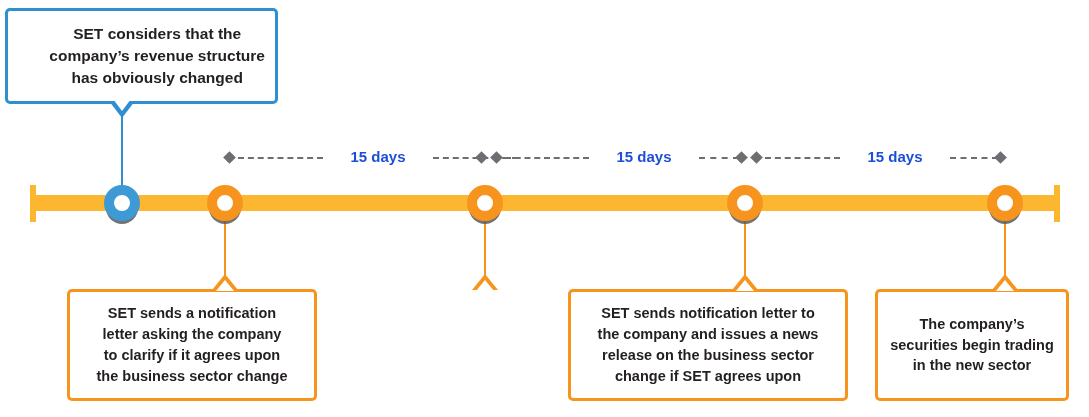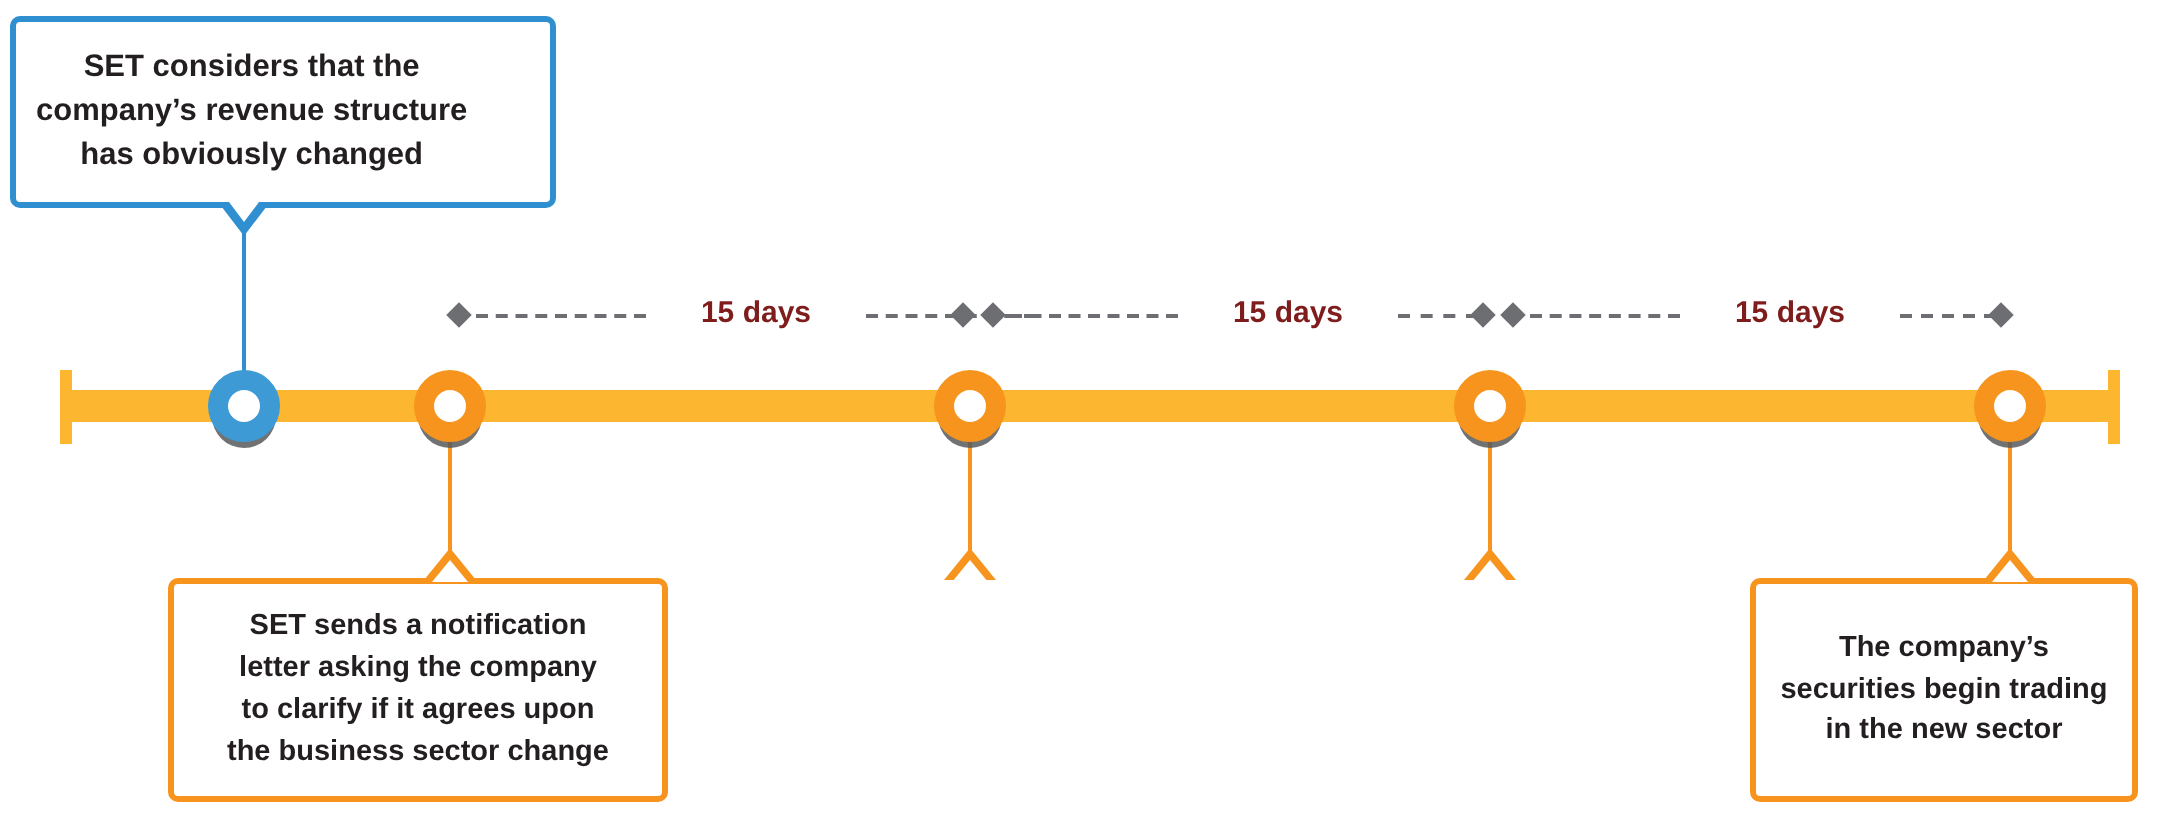--- a/index.html
+++ b/index.html
@@ -24,21 +24,21 @@
     left: 5px;
     top: 8px;
     width: 273px;
     height: 96px;
     box-sizing: border-box;
     background: #ffffff;
     border: 3px solid #2f8fd0;
     border-radius: 5px;
     display: flex;
     align-items: center;
-    justify-content: flex-start;
+    justify-content: flex-end;
     z-index: 6;
   }
   .top-callout .txt {
     text-align: center;
     font-size: 15.5px;
     font-weight: bold;
     color: #231f20;
     line-height: 1.42;
     padding: 0 10px;
     white-space: pre-line;
@@ -98,21 +98,21 @@
     position: absolute;
     top: 9px;
     height: 0;
     border-top: 2px dashed #6d6e71;
   }
   .dlabel {
     position: absolute;
     top: 0px;
     font-size: 15px;
     font-weight: bold;
-    color: #7f1d1d;
+    color: #1d4ed8;
     text-align: center;
     white-space: nowrap;
   }
 
   
   .bar {
     position: absolute;
     left: 30px;
     top: 195px;
     width: 1030px;
@@ -269,32 +269,38 @@
   <div class="node" style="left:987px; top:185px">
     <div class="shadow"></div>
     <div class="ring"></div>
   </div>
 
   <div class="conn" style="left:224px; top:214px; height:75px"></div>
   <div class="conn" style="left:484px; top:214px; height:75px"></div>
   <div class="conn" style="left:744px; top:214px; height:75px"></div>
   <div class="conn" style="left:1004px; top:214px; height:75px"></div>
 
-  <div class="bot-callout" style="left:84px; top:289px; width:250px; height:112px">
+  <div class="bot-callout" style="left:67px; top:289px; width:250px; height:112px">
     <div class="txt">SET sends a notification
 letter asking the company
 to clarify if it agrees upon
 the business sector change</div>
   </div>
   <div class="bot-tail-outer" style="left:212px; top:274px"></div>
   <div class="bot-tail-inner" style="left:216px; top:280px"></div>
 
   <div class="bot-tail-outer" style="left:472px; top:274px"></div>
   <div class="bot-tail-inner" style="left:476px; top:280px"></div>
 
+  <div class="bot-callout" style="left:568px; top:289px; width:280px; height:112px">
+    <div class="txt">SET sends notification letter to
+the company and issues a news
+release on the business sector
+change if SET agrees upon</div>
+  </div>
   <div class="bot-tail-outer" style="left:732px; top:274px"></div>
   <div class="bot-tail-inner" style="left:736px; top:280px"></div>
 
   <div class="bot-callout" style="left:875px; top:289px; width:194px; height:112px">
     <div class="txt">The company’s
 securities begin trading
 in the new sector</div>
   </div>
   <div class="bot-tail-outer" style="left:992px; top:274px"></div>
   <div class="bot-tail-inner" style="left:996px; top:280px"></div>

